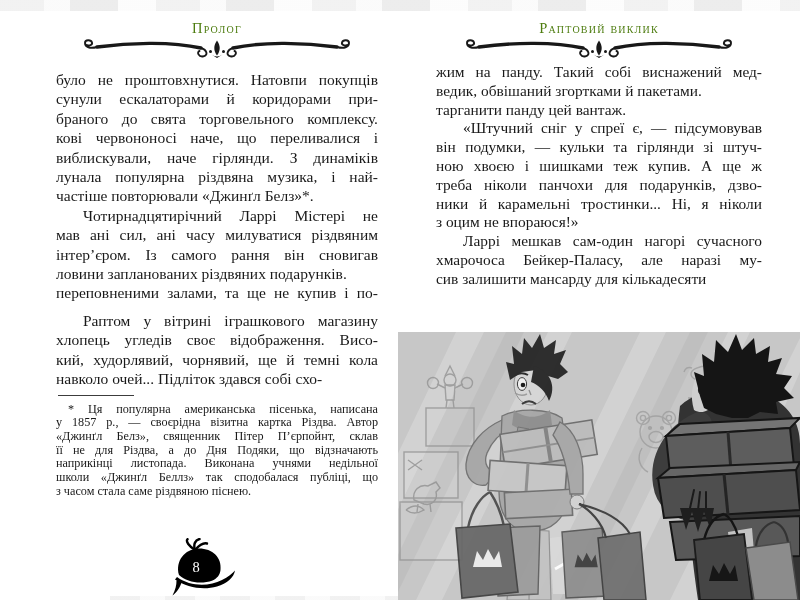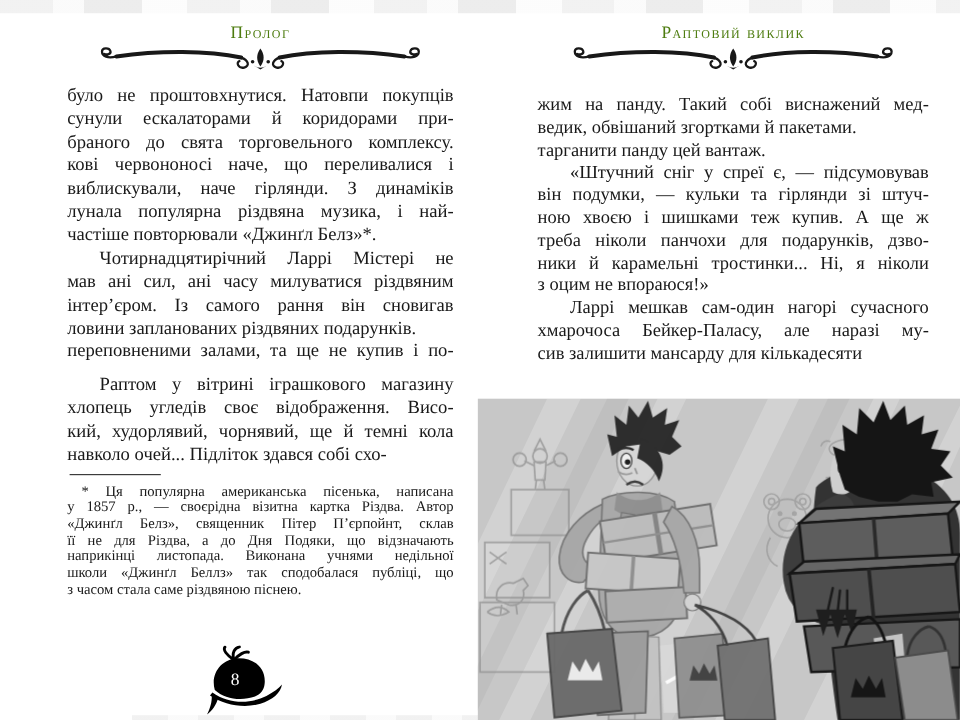--- a/index.html
+++ b/index.html
@@ -4,26 +4,26 @@
 <style>
   html,body{margin:0;padding:0;}
   .canvas{position:relative;width:800px;height:600px;background:#ffffff;overflow:hidden;
           font-family:"Liberation Serif","DejaVu Serif",serif;color:#191919;}
   .scan-top{position:absolute;top:0;left:0;width:800px;height:11px;opacity:.55;
     background:repeating-linear-gradient(90deg,#e7e7e7 0 44px,#f7f7f7 44px 70px,#dedede 70px 118px,#fafafa 118px 156px);}
   .scan-bottom{position:absolute;bottom:0;left:110px;width:290px;height:4px;opacity:.35;
     background:repeating-linear-gradient(90deg,#d8d8d8 0 30px,#f2f2f2 30px 55px);}
   .page{position:absolute;top:20px;}
   .page-left{left:56px;width:322px;}
-  .page-right{left:448px;width:326px;}
+  .page-right{left:436px;width:326px;}
   .chapter-header{text-align:center;font-variant:small-caps;font-size:14.5px;
     letter-spacing:1.2px;color:#4d7c0f;height:18px;}
   .flourish{display:block;margin:1px auto 0 auto;}
   .body-text{margin-top:11px;font-size:15.5px;line-height:19.4px;text-rendering:optimizeLegibility;}
-  .page-right .body-text{font-size:15.4px;line-height:18.8px;margin-top:20px;}
+  .page-right .body-text{font-size:15.4px;line-height:18.8px;margin-top:4px;}
   .line{text-align:justify;text-align-last:justify;white-space:normal;}
   .line.last{text-align-last:left;}
   .para.indent .line.first{padding-left:27px;}
   .para.gap{margin-top:8px;}
   .footnote{margin-top:6px;}
   .footnote-rule{width:76px;height:1px;background:#3c3c3c;margin:0 0 7px 2px;}
   .footnote .line{font-size:12.2px;line-height:13.7px;}
   .footnote .line.first{padding-left:12px;}
   .hat-badge{position:absolute;left:calc(50% - 52px);top:518px;width:74px;height:60px;}
   .hat-badge .page-num{position:absolute;left:0;top:21px;width:62px;text-align:center;

